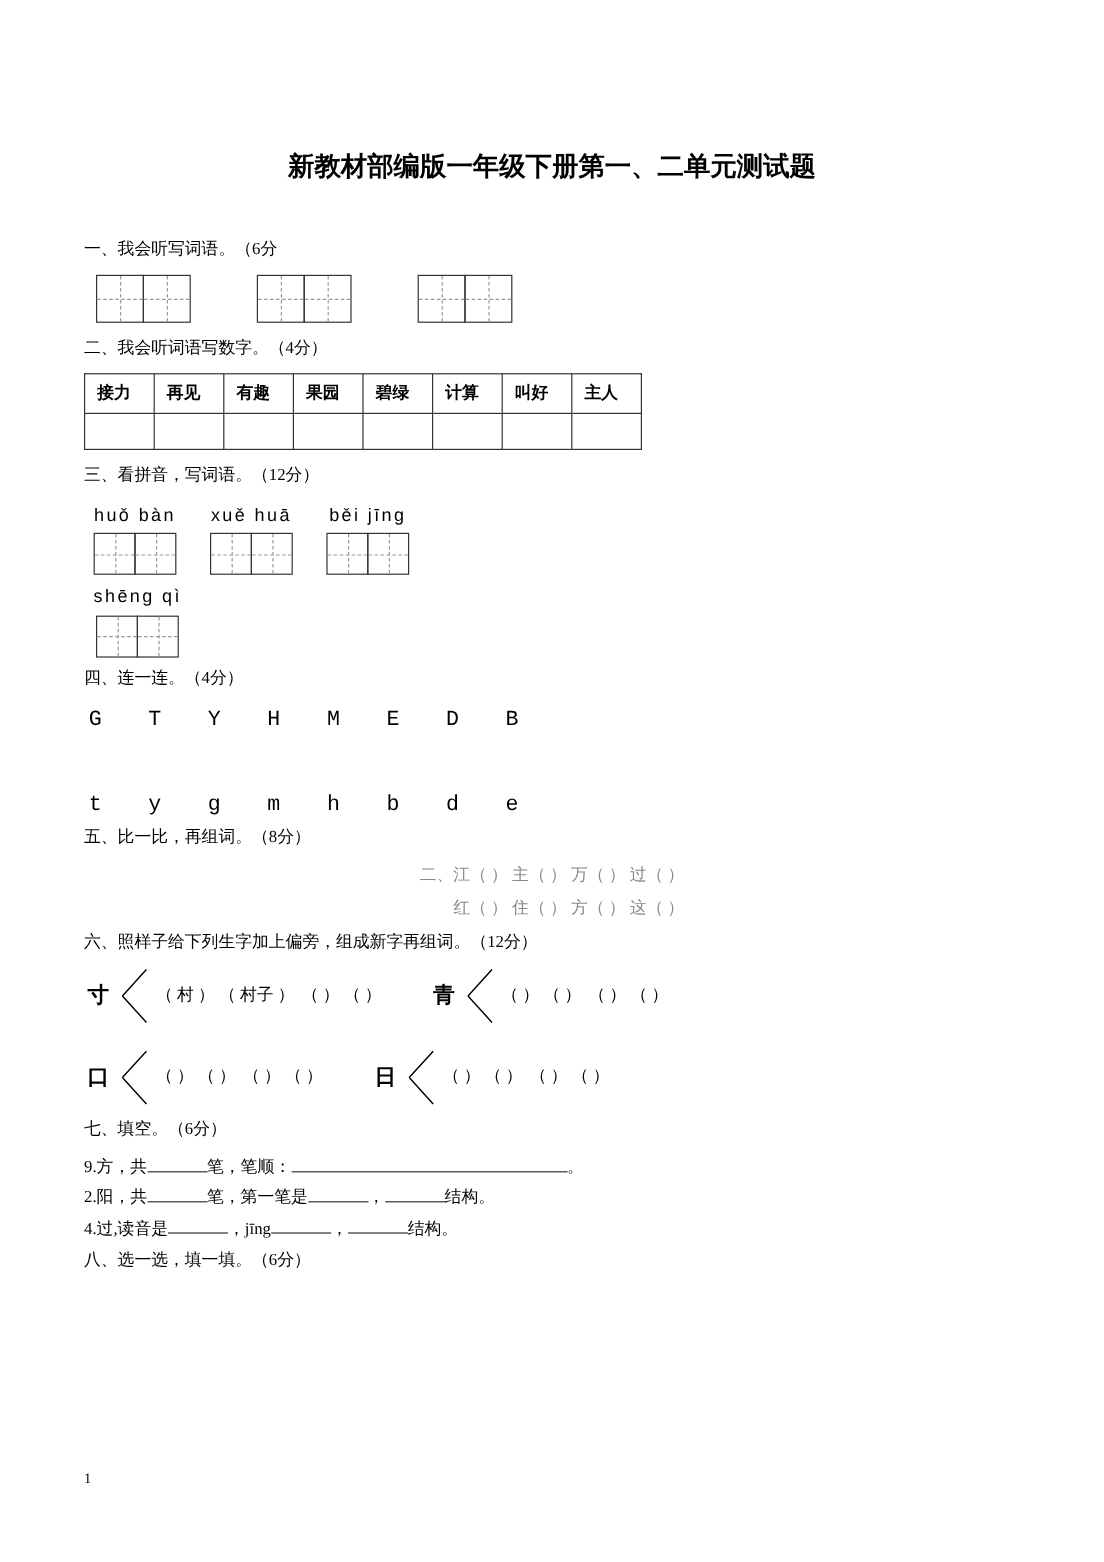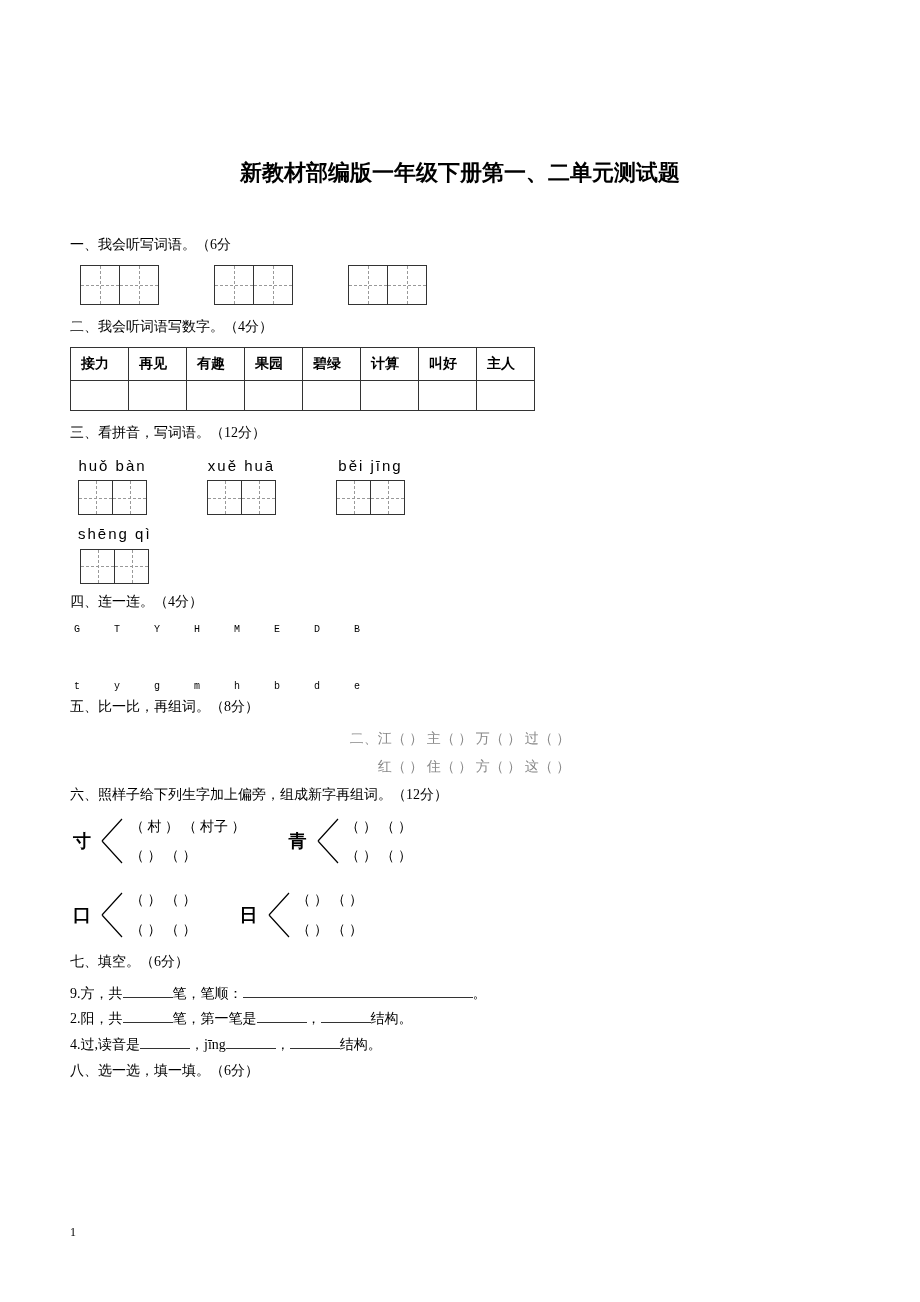--- a/index.html
+++ b/index.html
@@ -10,23 +10,22 @@
       font-family: "SimSun", "宋体", serif;
       padding: 120px 70px 40px 70px;
       color: #000;
       font-size: 14px;
       line-height: 1.7;
     }
     .title {
       text-align: center;
       font-size: 22px;
       font-weight: bold;
-      font-family: Liberation Mono, monospace;
+      font-family: Liberation Sans, sans-serif;
       margin-bottom: 40px;
-      margin-top: 36px;
     }
     .section-heading {
       margin-bottom: 8px;
       font-family: Liberation Serif, serif;
     }
     .tian-row { display: flex; gap: 55px; margin: 6px 0 10px 10px; }
     .tian-group { display: flex; }
     .tian-cell {
       width: 40px; height: 40px;
       border: 1px solid #333;
@@ -50,35 +49,35 @@
     table.word-table td {
       border: 1px solid #333;
       padding: 4px 10px;
       font-family: "SimHei", "黑体", sans-serif;
       font-weight: bold;
       font-size: 14px;
       min-width: 58px;
       height: 28px;
     }
     table.word-table tr:nth-child(2) td { height: 30px; }
-    .pinyin-section { display: flex; gap: 60px; margin-bottom: 6px; margin-left: 8px; }
+    .pinyin-section { display: flex; gap: 28px; margin-bottom: 6px; margin-left: 8px; }
     .pinyin-block { text-align: center; }
     .pinyin-text { font-family: Arial, sans-serif; font-size: 15px; letter-spacing: 2px; margin-bottom: 2px; }
     .tian-small { display: flex; justify-content: center; }
     .tian-small .tian-cell { width: 35px; height: 35px; }
-    .letter-row { font-family: "Courier New", monospace; font-size: 10px; letter-spacing: 14px; margin-left: 4px; }
+    .letter-row { font-family: "Courier New", monospace; font-size: 18px; letter-spacing: 14px; margin-left: 4px; }
     .letter-row.lower { margin-top: 40px; font-family: Liberation Mono, monospace; }
     .gray-text { color: #888; }
     .compare-row { margin: 4px 0; text-align: center; }
     .radical-main { display: flex; flex-direction: column; gap: 20px; margin: 8px 0 8px 0; }
     .radical-row { display: flex; gap: 40px; }
     .radical-block { display: flex; align-items: center; gap: 6px; }
     .radical-char { font-family: "SimHei", "黑体", sans-serif; font-weight: bold; font-size: 18px; width: 24px; text-align: center; }
     .bracket-svg { width: 24px; height: 48px; }
-    .radical-options { display: flex; flex-direction: column; gap: 6px; }
+    .radical-options { display: flex; flex-direction: row; gap: 6px; }
     .radical-line { white-space: nowrap; }
     .fill-line { margin: 2px 0; }
     .underline { display: inline-block; border-bottom: 1px solid #333; min-width: 50px; height: 14px; vertical-align: baseline; }
     .underline.long { min-width: 230px; }
     .page-num { position: absolute; bottom: 60px; left: 70px; font-size: 12px; }
   </style>
 </head>
 <body>
 
 <div class="title">新教材部编版一年级下册第一、二单元测试题</div>

